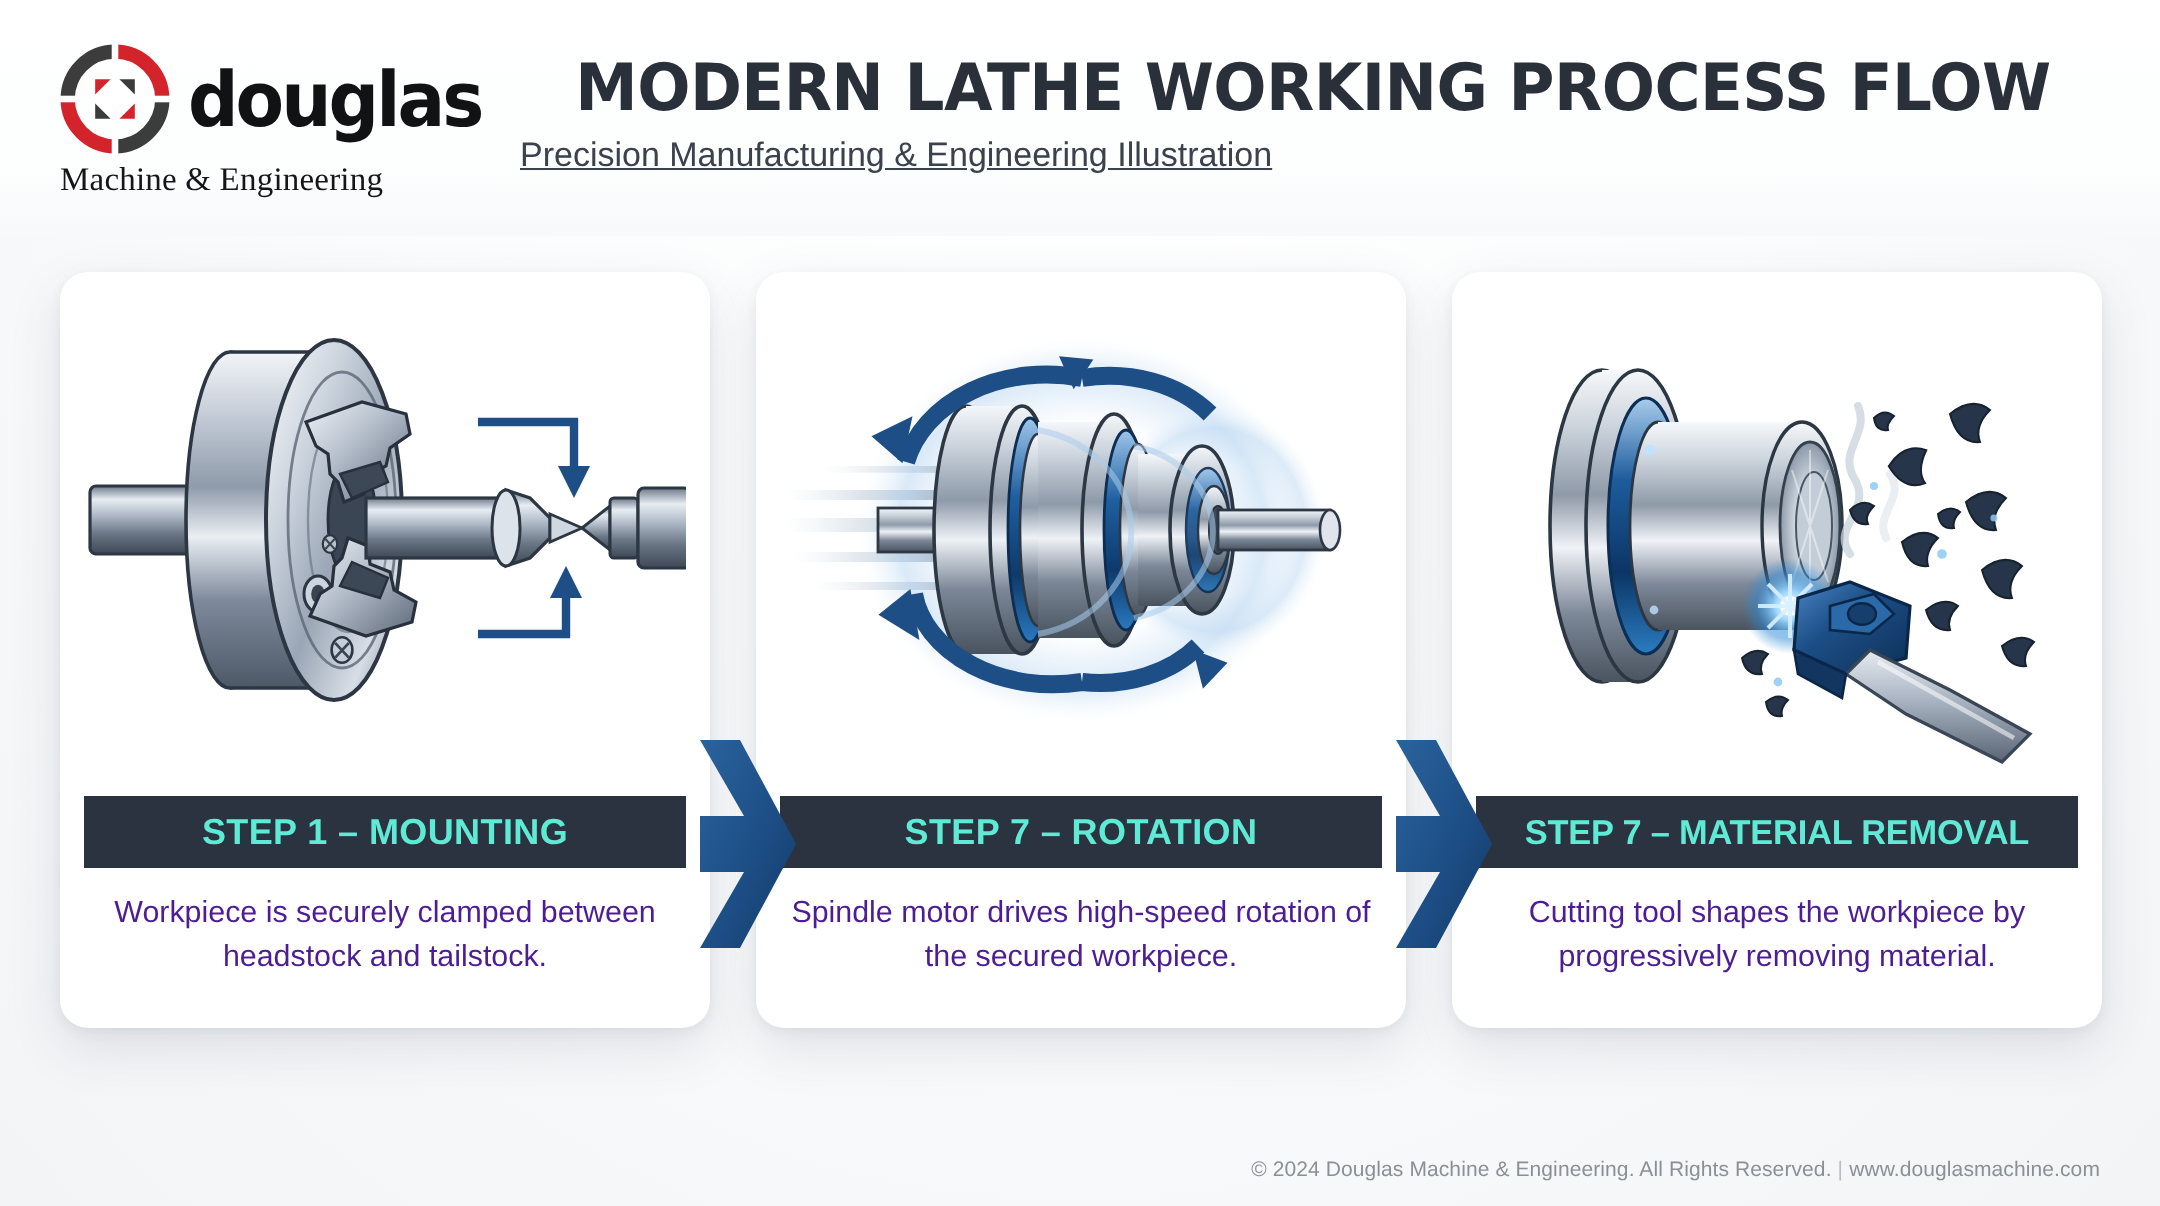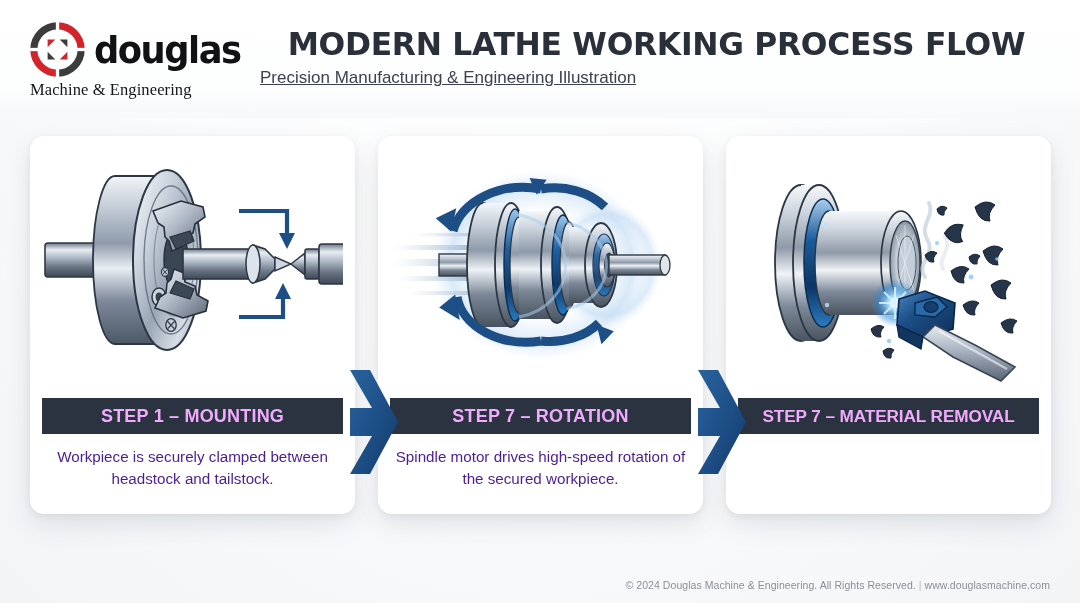--- a/index.html
+++ b/index.html
@@ -70,21 +70,21 @@
     position:absolute;left:0;top:0;width:325px;height:258px;
     display:flex;align-items:center;justify-content:center;
   }
   .art svg{display:block;}
 
   .step-band{
     position:absolute;left:12px;right:12px;top:262px;height:36px;
     background:#2b3240;display:flex;align-items:center;justify-content:center;
   }
   .step-band span{
-    color:#f0abfc;font-weight:700;font-size:18px;letter-spacing:.2px;
+    color:#5eead4;font-weight:700;font-size:18px;letter-spacing:.2px;
     font-family:"Liberation Sans", sans-serif;white-space:nowrap;
   }
   .card.c3 .step-band span{font-size:17.2px;letter-spacing:-.1px;}
 
   .step-desc{
     position:absolute;left:16px;right:16px;top:310px;
     text-align:center;color:#4c1d95;font-size:15.2px;line-height:1.45;
     font-family:"Liberation Sans", sans-serif;
   }
 
@@ -442,20 +442,21 @@
             <circle cx="232" cy="132" r="2.4"></circle>
             <circle cx="198" cy="98" r="2"></circle>
             <circle cx="258" cy="114" r="1.8"></circle>
             <circle cx="150" cy="196" r="2.2"></circle>
           </g>
         </svg>
       </div>
       <div class="step-band">
         <span>STEP 7 – MATERIAL REMOVAL</span>
       </div>
+      <div class="step-desc">Cutting tool shapes the workpiece by progressively removing material.</div>
     </div>
 
     <div class="chevron chev1">
       <svg width="52" height="112" viewBox="0 0 52 112">
         <defs>
           <linearGradient id="chevG" x1="0" y1="0" x2="1" y2="1">
             <stop offset="0%" stop-color="#2a639c"></stop>
             <stop offset="55%" stop-color="#1d4e86"></stop>
             <stop offset="100%" stop-color="#133b68"></stop>
           </linearGradient>

